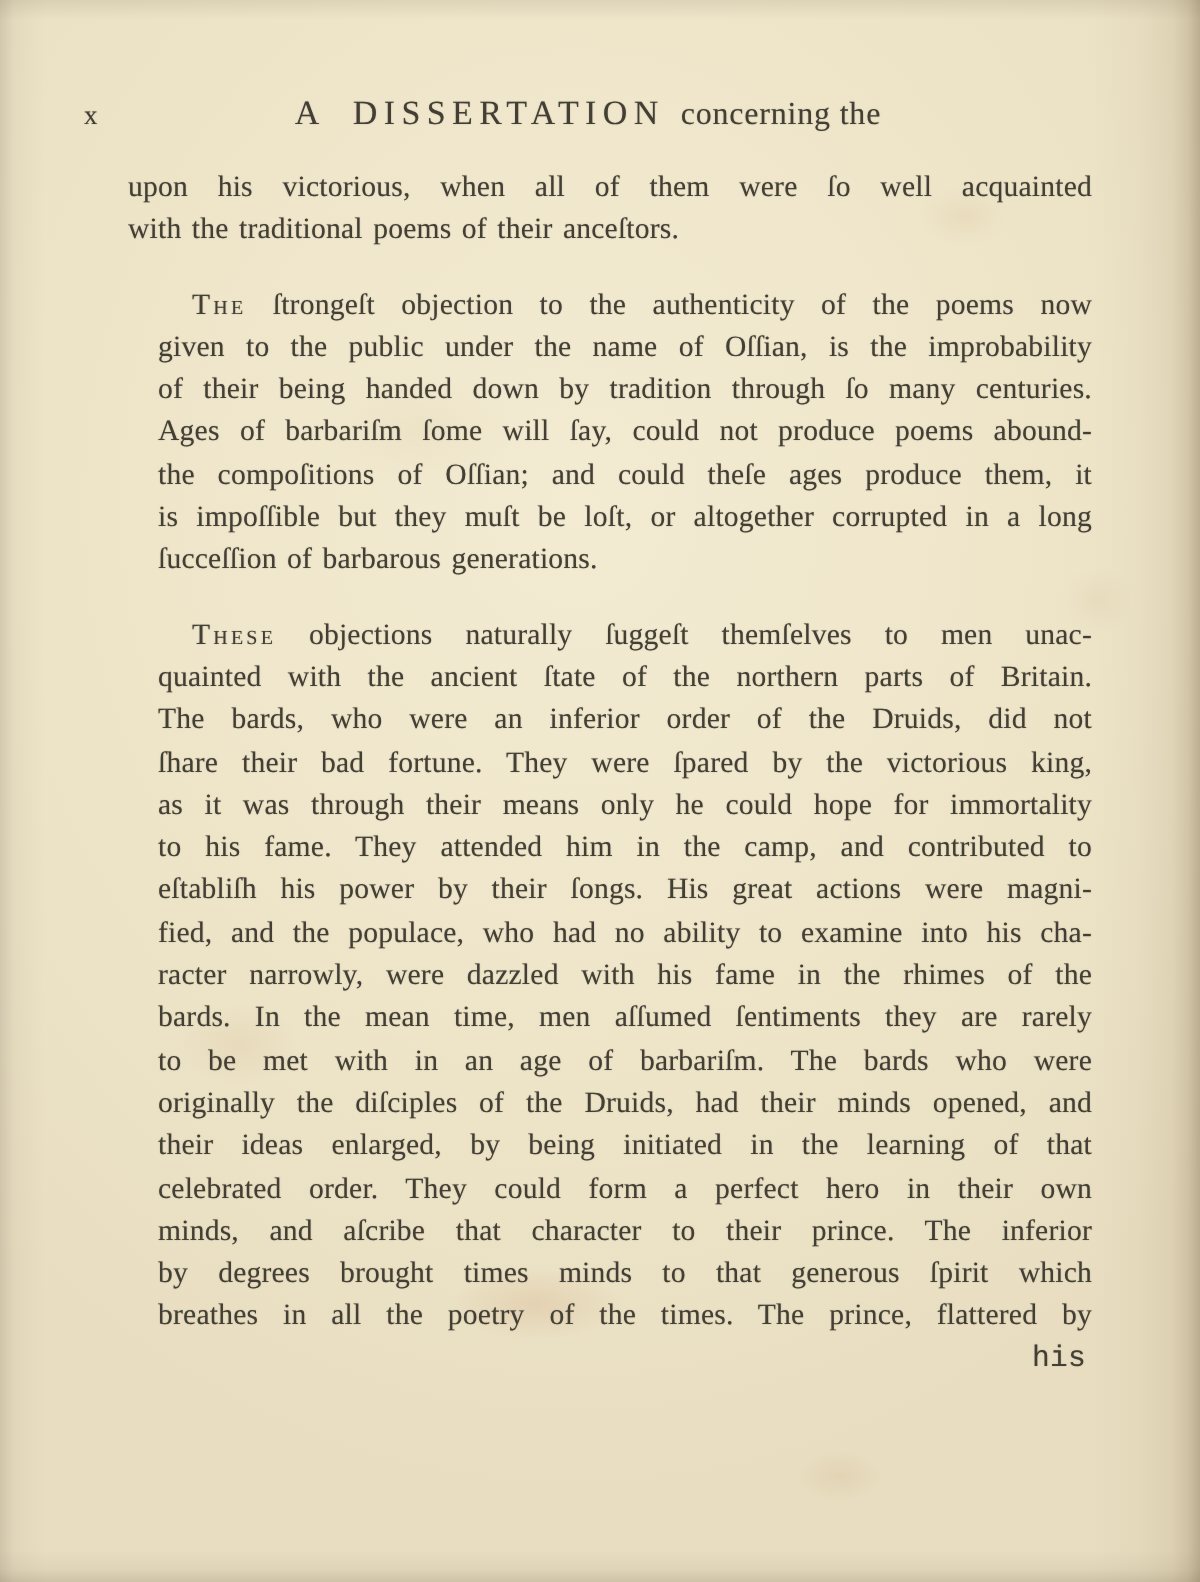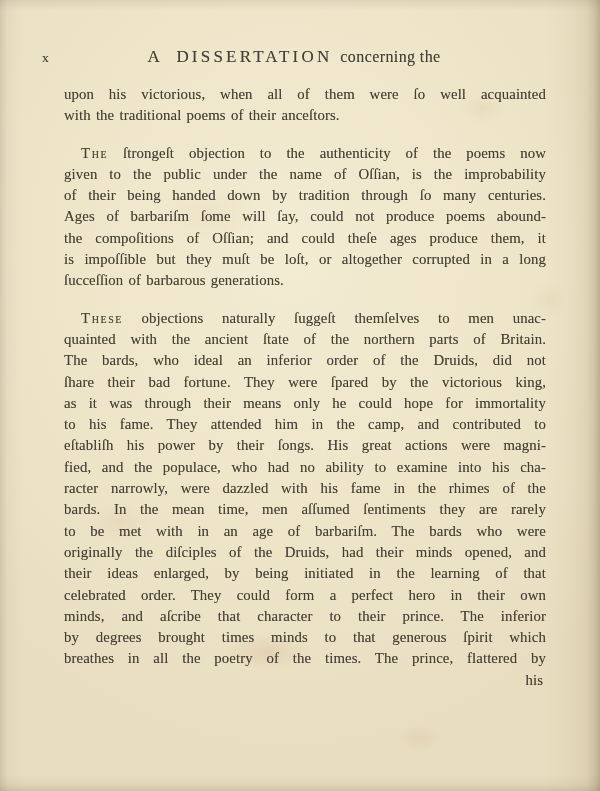--- a/index.html
+++ b/index.html
@@ -42,35 +42,36 @@
     font-size: 17px; letter-spacing: 3.2px; word-spacing: 7px;
   }
   .title-rest {
     font-size: 16px; letter-spacing: 0.4px; margin-left: 4px;
   }
   .textblock {
     position: absolute; top: 84px; left: 64px; width: 482px;
     font-size: 14.8px; line-height: 21.3px;
     word-spacing: 1.4px; letter-spacing: 0.1px;
   }
-  .paragraph + .paragraph { margin-top: 16px; }
+  .paragraph + .paragraph { margin-top: 16px; margin-left: 15px; }
   .line { min-height: 21.3px; }
   .line.just {
     text-align: justify;
     text-align-last: justify;
     text-justify: inter-word;
   }
   .line.indent { text-indent: 17px; }
   .lead {
     font-variant: small-caps;
     letter-spacing: 1.6px;
   }
   .catchword-line {
     text-align: right;
     padding-right: 3px;
+    font-family: Liberation Mono, monospace;
   }
 </style>
 </head>
 <body>
 
 <div class="page" style="--paper: #eee5c9; --ink: #433f34;">
   <span class="pagenum">x</span>
   <div class="running-header">
     <span class="title-caps">A DISSERTATION</span>
     <span class="title-rest">concerning the</span>
@@ -85,21 +86,21 @@
         <div class="line just">given to the public under the name of Oſſian, is the improbability</div>
         <div class="line just">of their being handed down by tradition through ſo many centuries.</div>
         <div class="line just">Ages of barbariſm ſome will ſay, could not produce poems abound-</div>
         <div class="line just">the compoſitions of Oſſian; and could theſe ages produce them, it</div>
         <div class="line just">is impoſſible but they muſt be loſt, or altogether corrupted in a long</div>
         <div class="line">ſucceſſion of barbarous generations.</div>
       </div>
       <div class="paragraph">
         <div class="line just indent"><span class="lead">These</span> objections naturally ſuggeſt themſelves to men unac-</div>
         <div class="line just">quainted with the ancient ſtate of the northern parts of Britain.</div>
-        <div class="line just">The bards, who ideal an inferior order of the Druids, did not</div>
+        <div class="line just">The bards, who were an inferior order of the Druids, did not</div>
         <div class="line just">ſhare their bad fortune.  They were ſpared by the victorious king,</div>
         <div class="line just">as it was through their means only he could hope for immortality</div>
         <div class="line just">to his fame.  They attended him in the camp, and contributed to</div>
         <div class="line just">eſtabliſh his power by their ſongs.  His great actions were magni-</div>
         <div class="line just">fied, and the populace, who had no ability to examine into his cha-</div>
         <div class="line just">racter narrowly, were dazzled with his fame in the rhimes of the</div>
         <div class="line just">bards.  In the mean time, men aſſumed ſentiments they are rarely</div>
         <div class="line just">to be met with in an age of barbariſm.  The bards who were</div>
         <div class="line just">originally the diſciples of the Druids, had their minds opened, and</div>
         <div class="line just">their ideas enlarged, by being initiated in the learning of that</div>

